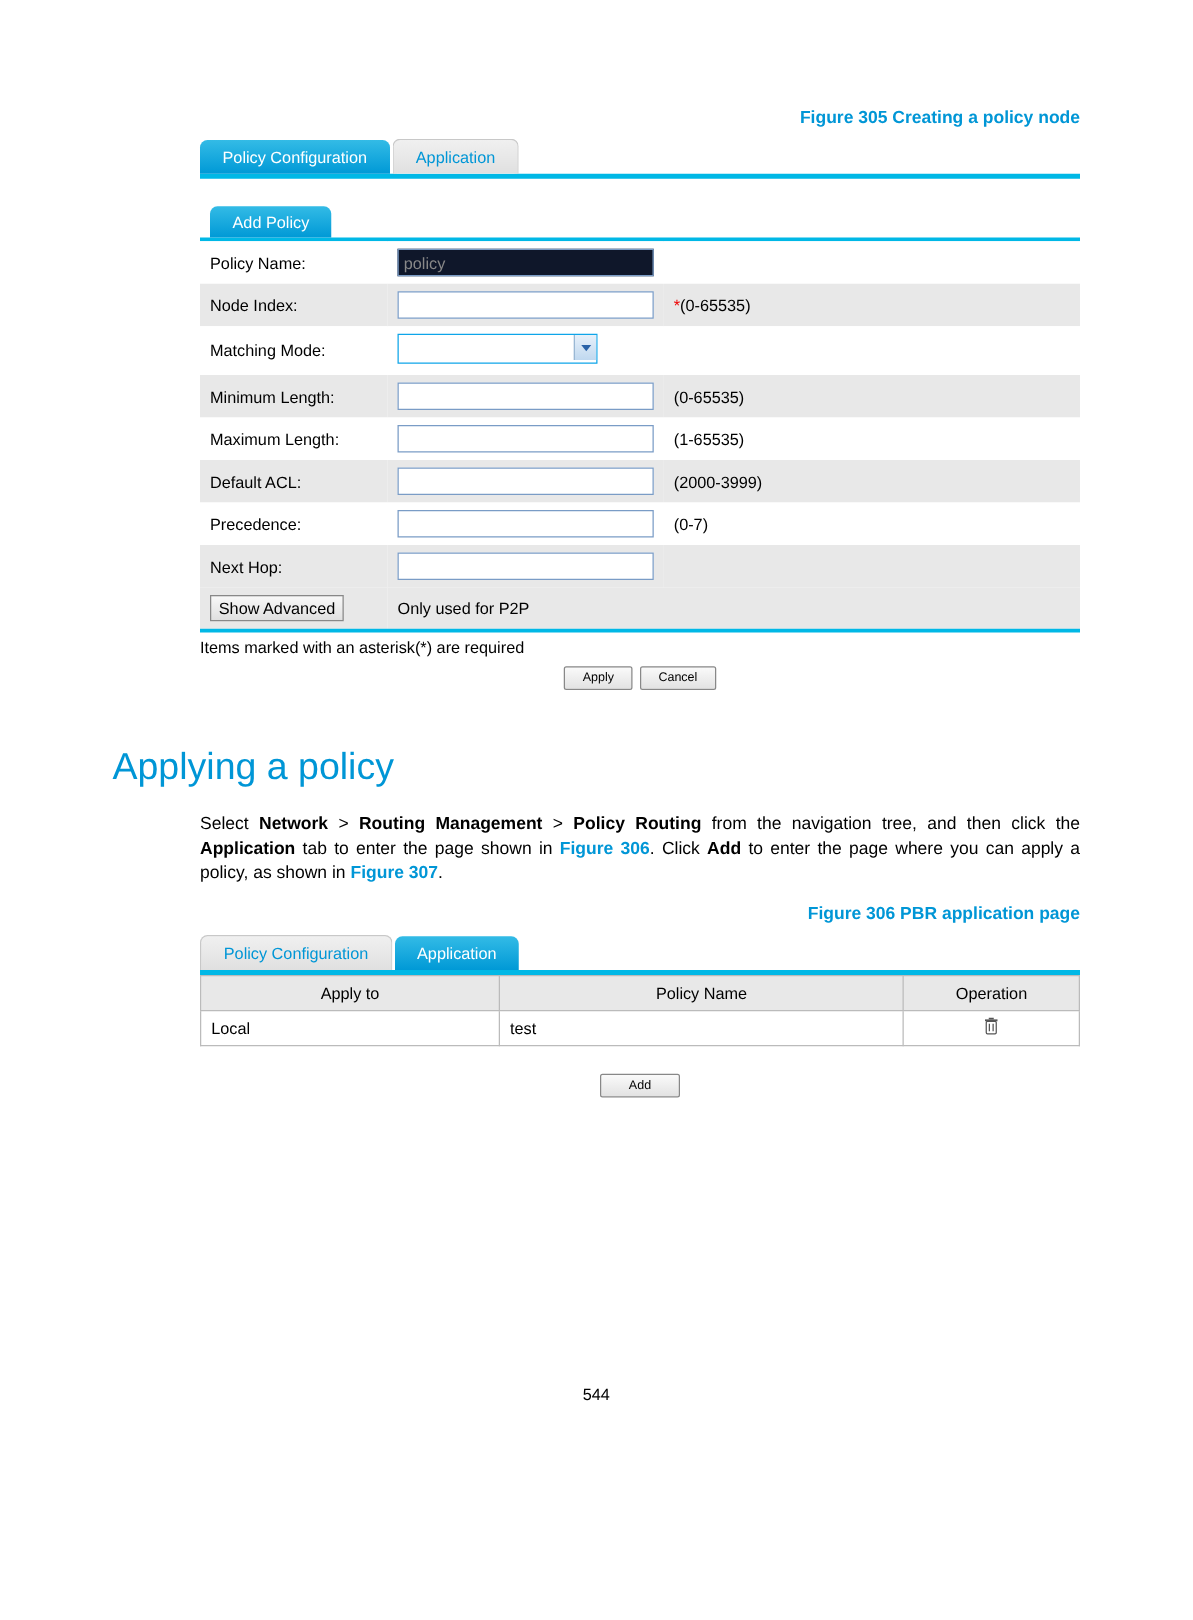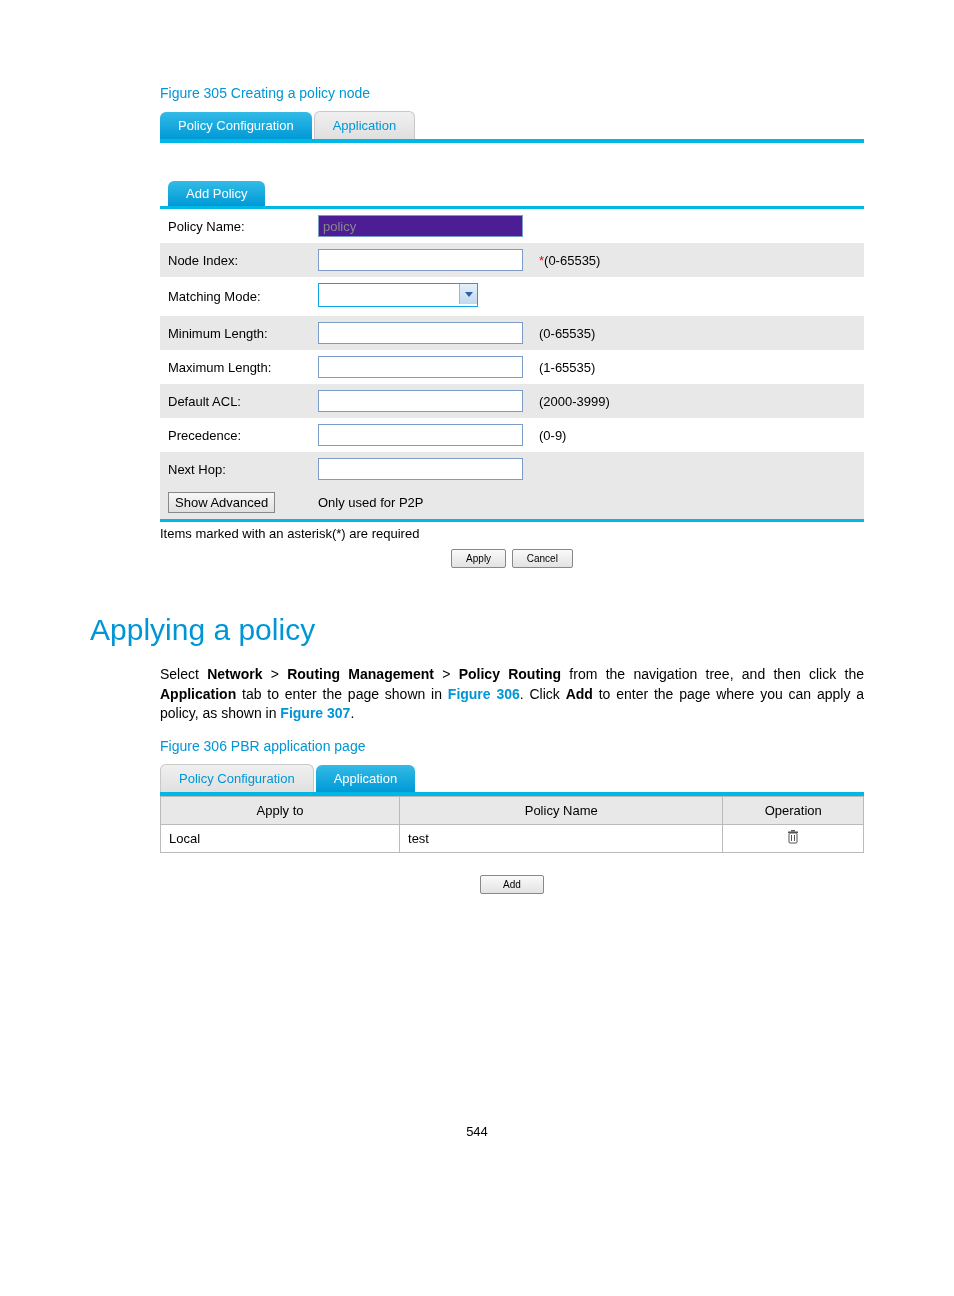--- a/index.html
+++ b/index.html
@@ -8,25 +8,26 @@
     padding: 0;
     font-family: Arial, Helvetica, sans-serif;
     background: #fff;
     width: 954px;
   }
   .page {
     padding: 85px 90px 40px 90px;
   }
   .figure-label {
     color: #0096d6;
-    font-weight: normal;
+    font-weight: bold;
     font-size: 14px;
     margin-left: 70px;
     margin-bottom: 10px;
     font-family: Arial, sans-serif;
+    text-align: right;
   }
   .ui-panel {
     margin-left: 70px;
     font-size: 13px;
   }
   .tabs-row {
     display: flex;
     border-bottom: 4px solid #00b8e6;
     align-items: flex-end;
   }
@@ -55,21 +56,20 @@
     align-items: flex-end;
   }
   .subtab {
     padding: 5px 18px;
     background: linear-gradient(#33bbe6, #0099d6);
     color: #fff;
     font-size: 13px;
     border-top-left-radius: 6px;
     border-top-right-radius: 6px;
     margin-left: 8px;
-    margin-top: 16px;
   }
   .form-table {
     width: 100%;
     border-collapse: collapse;
     margin-top: 0;
   }
   .form-table tr {
     background: #e8e8e8;
   }
   .form-table tr.alt {
@@ -88,21 +88,21 @@
     width: 210px;
   }
   .text-input {
     width: 205px;
     height: 22px;
     border: 1px solid #7a9cc6;
     padding: 1px 4px;
     font-size: 13px;
   }
   .text-input:disabled {
-    background: #4c1d95;
+    background: #0f172a;
     color: #888;
   }
   .select-wrap {
     position: relative;
     display: inline-block;
   }
   .select-wrap select {
     width: 160px;
     height: 22px;
     border: 1px solid #0ea5e9;
@@ -255,21 +255,21 @@
         <td><span class="hint">(1-65535)</span></td>
       </tr>
       <tr>
         <td class="label-cell">Default ACL:</td>
         <td class="input-cell"><input class="text-input" style=""></td>
         <td><span class="hint">(2000-3999)</span></td>
       </tr>
       <tr class="alt">
         <td class="label-cell">Precedence:</td>
         <td class="input-cell"><input class="text-input" style=""></td>
-        <td><span class="hint">(0-9)</span></td>
+        <td><span class="hint">(0-7)</span></td>
       </tr>
       <tr>
         <td class="label-cell">Next Hop:</td>
         <td class="input-cell"><input class="text-input" style=""></td>
         <td></td>
       </tr>
       <tr>
         <td class="label-cell"><button class="show-adv-btn">Show Advanced</button></td>
         <td colspan="2">Only used for P2P</td>
       </tr>

